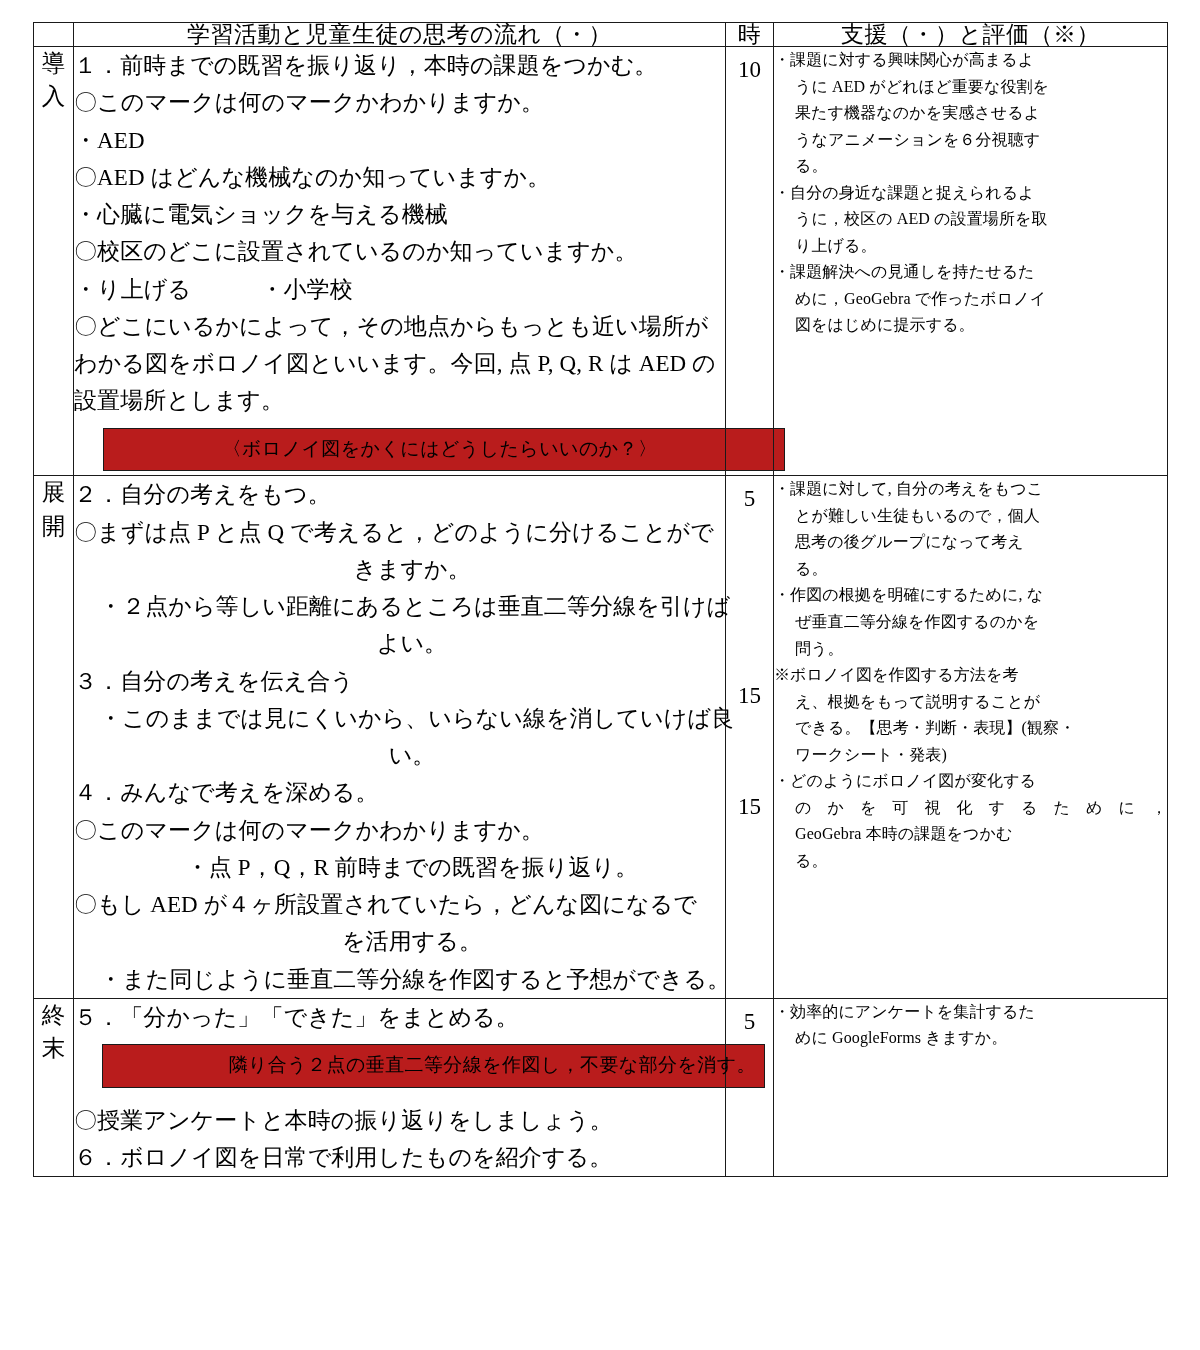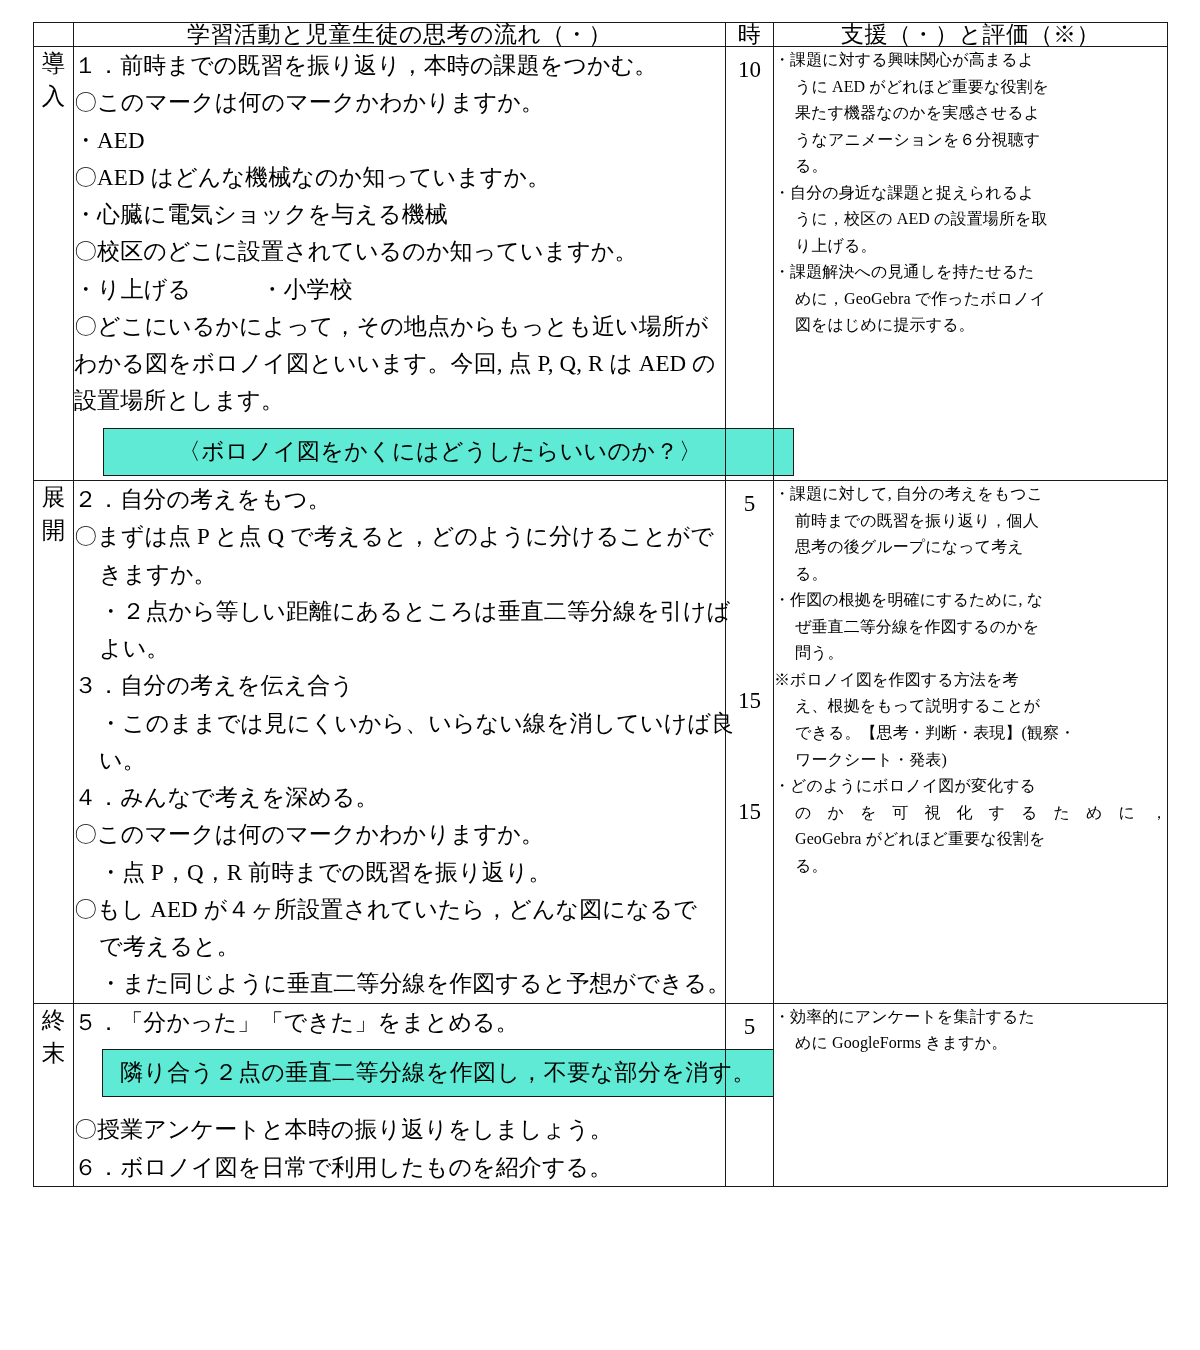--- a/index.html
+++ b/index.html
@@ -64,32 +64,32 @@
     font-size: 23px;
     line-height: 1.0;
     padding: 9px 10px 10px 12px;
   }
   .activity .ln {
     display: block;
     line-height: 1.62;
     white-space: pre;
     letter-spacing: 0.1px;
   }
-  .activity .ln.ind1 { padding-left: 25px; }
+  .activity .ln.ind1 { padding-left: 25px; text-align: center; }
 
   
   .boxed {
     border: 1.6px solid #1a1a1a;
     margin: 8px 0 4px -4px;
-    padding: 9px 17px 10px 0;
-    text-align: center;
-    font-size: 23px;
+    padding: 9px 8px 10px 0;
+    text-align: center;
+    font-size: 19px;
     line-height: 1.2;
     letter-spacing: 0.4px;
-    background: #5eead4;
+    background: #b91c1c;
   }
   .boxed.goal { width: 672px; margin-left: 29px; }
   .boxed.summary { width: 637px; margin-left: 28px; text-align: right; padding-left: 16px; }
   .spacer-sm { height: 10px; }
 
   
   .time {
     font-size: 23px;
     line-height: 1.0;
     padding: 11px 0 0 0;
@@ -192,43 +192,43 @@
           <span class="ln ind1">きますか。</span>
           <span class="ln ind1">・２点から等しい距離にあるところは垂直二等分線を引けば</span>
           <span class="ln ind1">よい。</span>
           <span class="ln">３．自分の考えを伝え合う</span>
           <span class="ln ind1">・このままでは見にくいから、いらない線を消していけば良</span>
           <span class="ln ind1">い。</span>
           <span class="ln">４．みんなで考えを深める。</span>
           <span class="ln">〇このマークは何のマークかわかりますか。</span>
           <span class="ln ind1">・点 P，Q，R 前時までの既習を振り返り。</span>
           <span class="ln">〇もし AED が４ヶ所設置されていたら，どんな図になるで</span>
-          <span class="ln ind1">で考えると。</span>
+          <span class="ln ind1">を活用する。</span>
           <span class="ln ind1">・また同じように垂直二等分線を作図すると予想ができる。</span>
         </td>
         <td class="time">
           <span class="tval" style="top:11px">5</span>
           <span class="tval" style="top:208px">15</span>
           <span class="tval" style="top:319px">15</span>
         </td>
         <td class="support">
           <span class="ln">・課題に対して, 自分の考えをもつこ</span>
-          <span class="ln ind1">前時までの既習を振り返り，個人</span>
+          <span class="ln ind1">とが難しい生徒もいるので，個人</span>
           <span class="ln ind1">思考の後グループになって考え</span>
           <span class="ln ind1">る。</span>
           <span class="ln">・作図の根拠を明確にするために, な</span>
           <span class="ln ind1">ぜ垂直二等分線を作図するのかを</span>
           <span class="ln ind1">問う。</span>
           <span class="ln">※ボロノイ図を作図する方法を考</span>
           <span class="ln ind1">え、根拠をもって説明することが</span>
           <span class="ln ind1">できる。【思考・判断・表現】(観察・</span>
           <span class="ln ind1">ワークシート・発表)</span>
           <span class="ln">・どのようにボロノイ図が変化する</span>
           <span class="ln just">のかを可視化するために，</span>
-          <span class="ln ind1">GeoGebra がどれほど重要な役割を</span>
+          <span class="ln ind1">GeoGebra 本時の課題をつかむ</span>
           <span class="ln ind1">る。</span>
         </td>
       </tr>
 
       <tr>
         <td class="stage">
           <span>終</span>
           <span>末</span>
         </td>
         <td class="activity">

